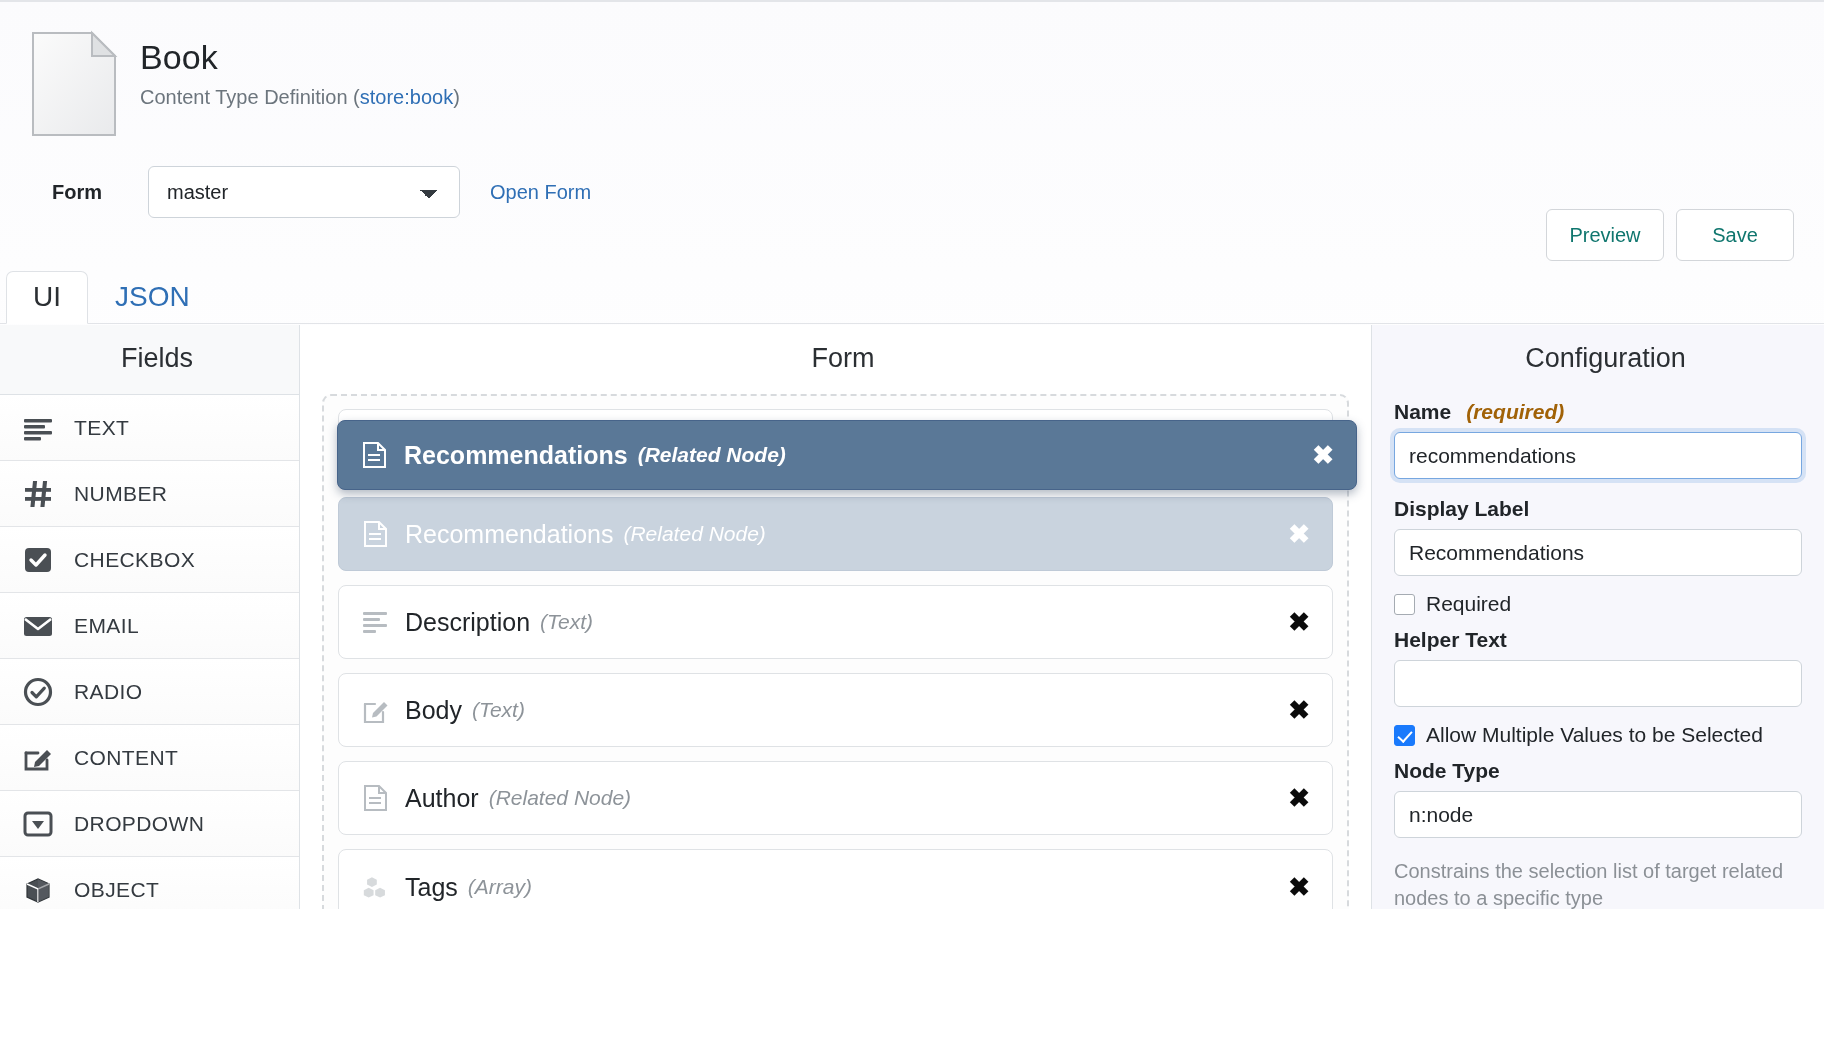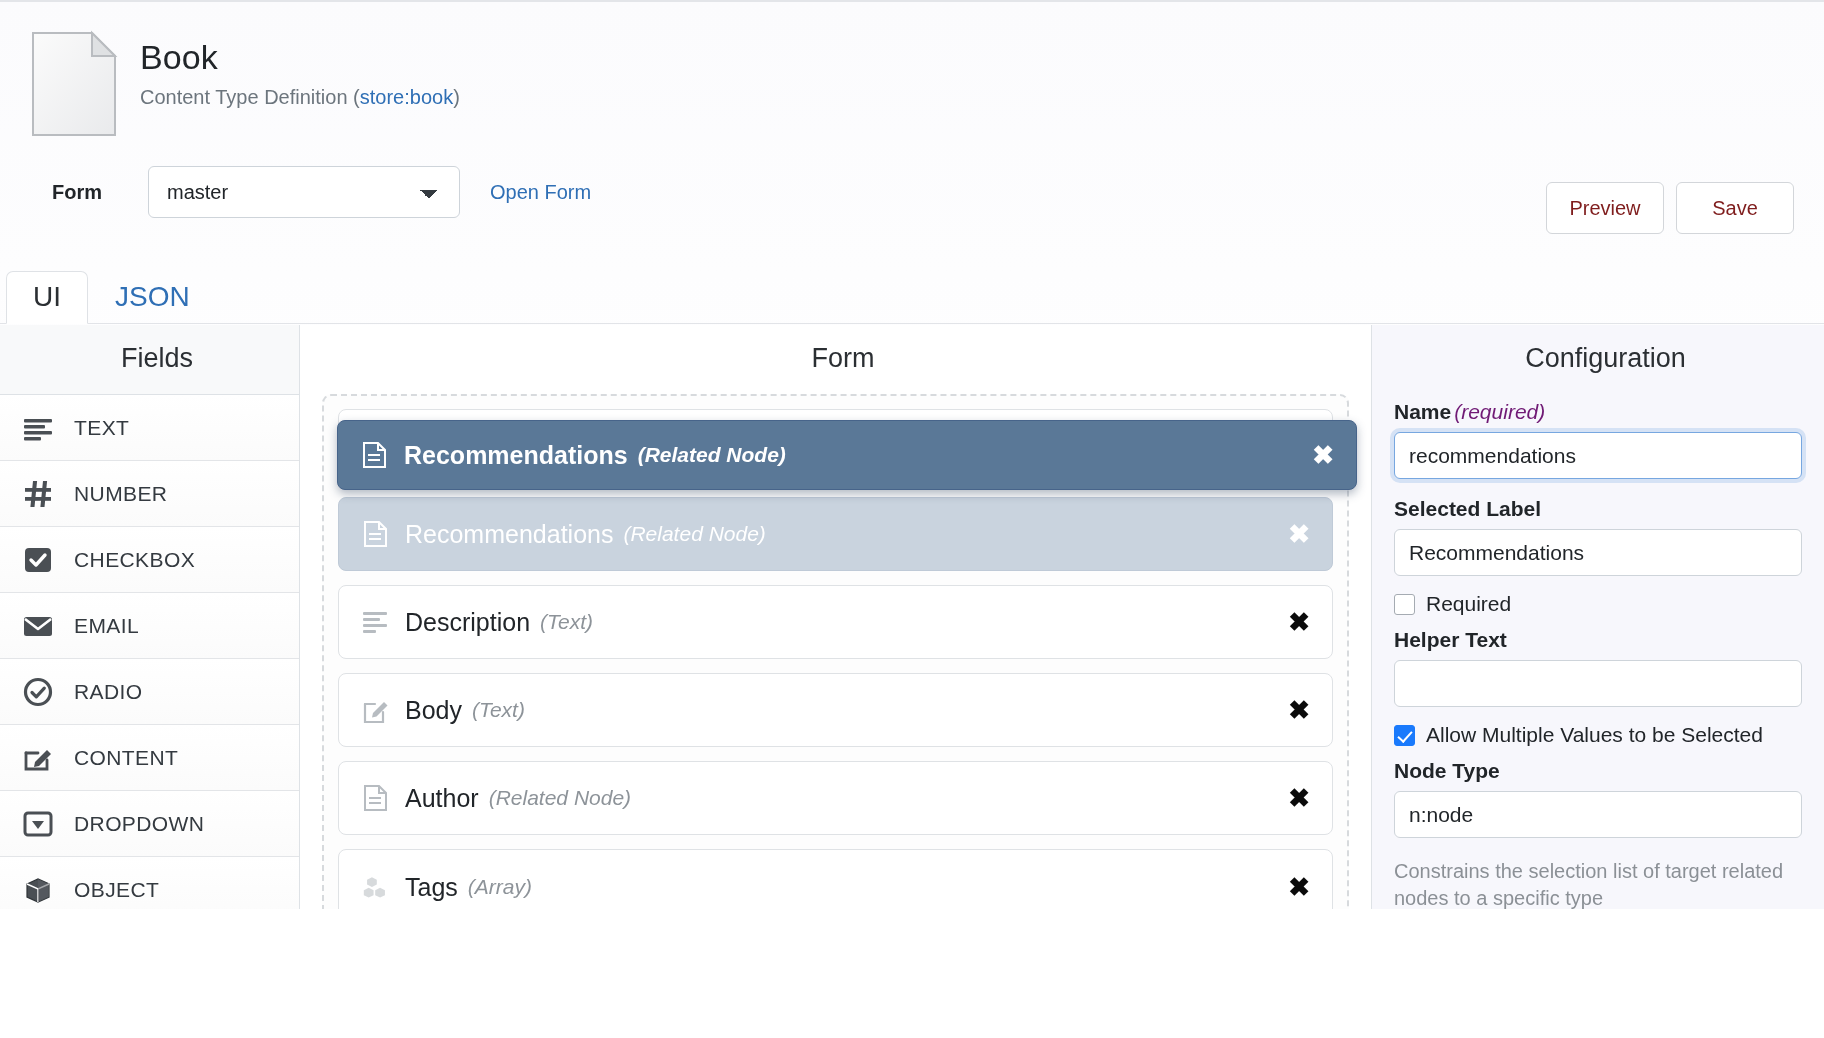--- a/index.html
+++ b/index.html
@@ -71,23 +71,23 @@
   .open-form-link {
     margin-left: 30px; font-size: 20px; color: #2f6fb5; cursor: pointer;
   }
   .header-actions {
     position: absolute; right: 30px; top: 182px;
     display: flex; gap: 12px;
   }
   .btn {
     height: 52px; min-width: 118px;
     border: 1px solid #d3d6da; border-radius: 6px;
-    background: #fff; color: #7f1d1d; font-size: 20px;
+    background: #fff; color: #0f766e; font-size: 20px;
     font-family: "Liberation Sans", sans-serif;
-    cursor: pointer; padding: 0 18px;
+    cursor: pointer; padding: 0 18px; margin-top: 27px;
   }
 
   
   .tabs {
     position: absolute; top: 266px; left: 0; right: 0; height: 58px;
     border-bottom: 1px solid #e2e4e8;
     display: flex; align-items: flex-end; padding-left: 6px;
   }
   .tab {
     font-size: 28px; padding: 11px 26px 12px 26px;
@@ -195,21 +195,21 @@
   
   .config-panel {
     width: 452px; flex: 0 0 452px;
     background: #f7f7fc; overflow: hidden;
   }
   .cfg-body { padding: 0 22px; }
   .cfg-label {
     font-size: 21px; font-weight: bold; color: #212529;
     margin: 6px 0 8px 0;
   }
-  .cfg-label .opt { font-weight: normal; font-style: italic; color: #701a75; margin-left: 3px; }
+  .cfg-label .opt { font-weight: bold; font-style: italic; color: #a16207; margin-left: 15px; }
   .cfg-input {
     width: 100%; height: 47px;
     border: 1px solid #ced4da; border-radius: 6px;
     background: #fff; font-size: 21px; color: #212529;
     padding: 0 14px; font-family: "Liberation Sans", sans-serif;
     margin-bottom: 12px;
   }
   .cfg-input.focused {
     border-color: #77a7e0;
     box-shadow: 0 0 0 4px rgba(110,165,225,.25);
@@ -495,21 +495,21 @@
       </div>
     </div>
 
     <div class="config-panel">
       <div class="panel-head">Configuration</div>
       <div class="cfg-body">
 
         <div class="cfg-label"><span>Name</span><span class="opt">(required)</span></div>
         <input class="cfg-input focused" value="recommendations" style="">
 
-        <div class="cfg-label">Selected Label</div>
+        <div class="cfg-label">Display Label</div>
         <input class="cfg-input" value="Recommendations" style="">
 
         <div class="cfg-check">
           <span class="cbox"></span>
           <span class="cfg-check-label">Required</span>
         </div>
 
         <div class="cfg-label">Helper Text</div>
         <input class="cfg-input" value="" style="">
 

